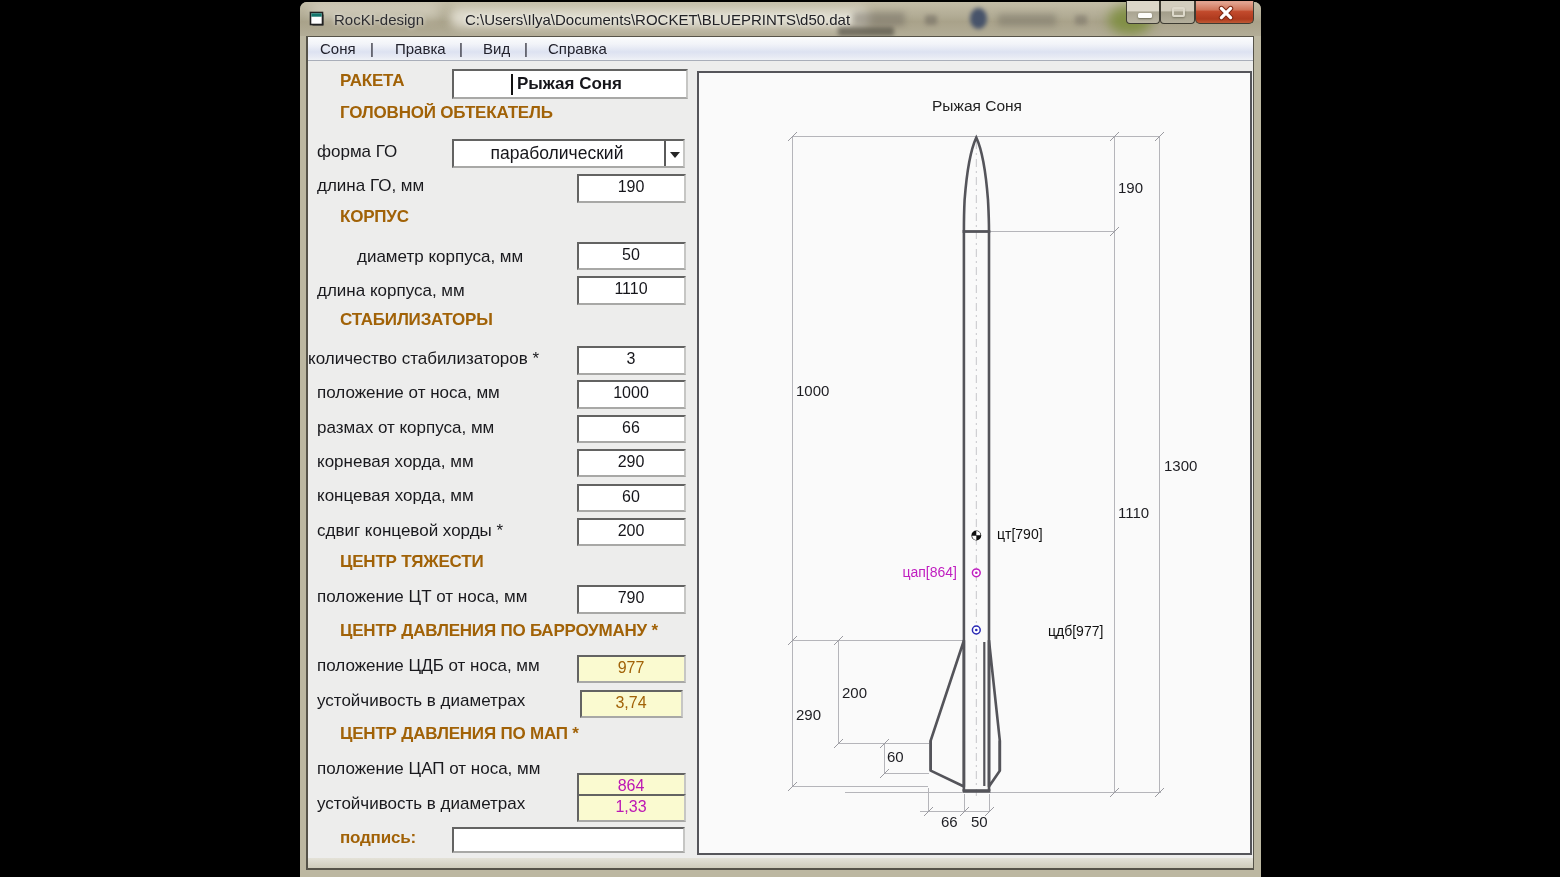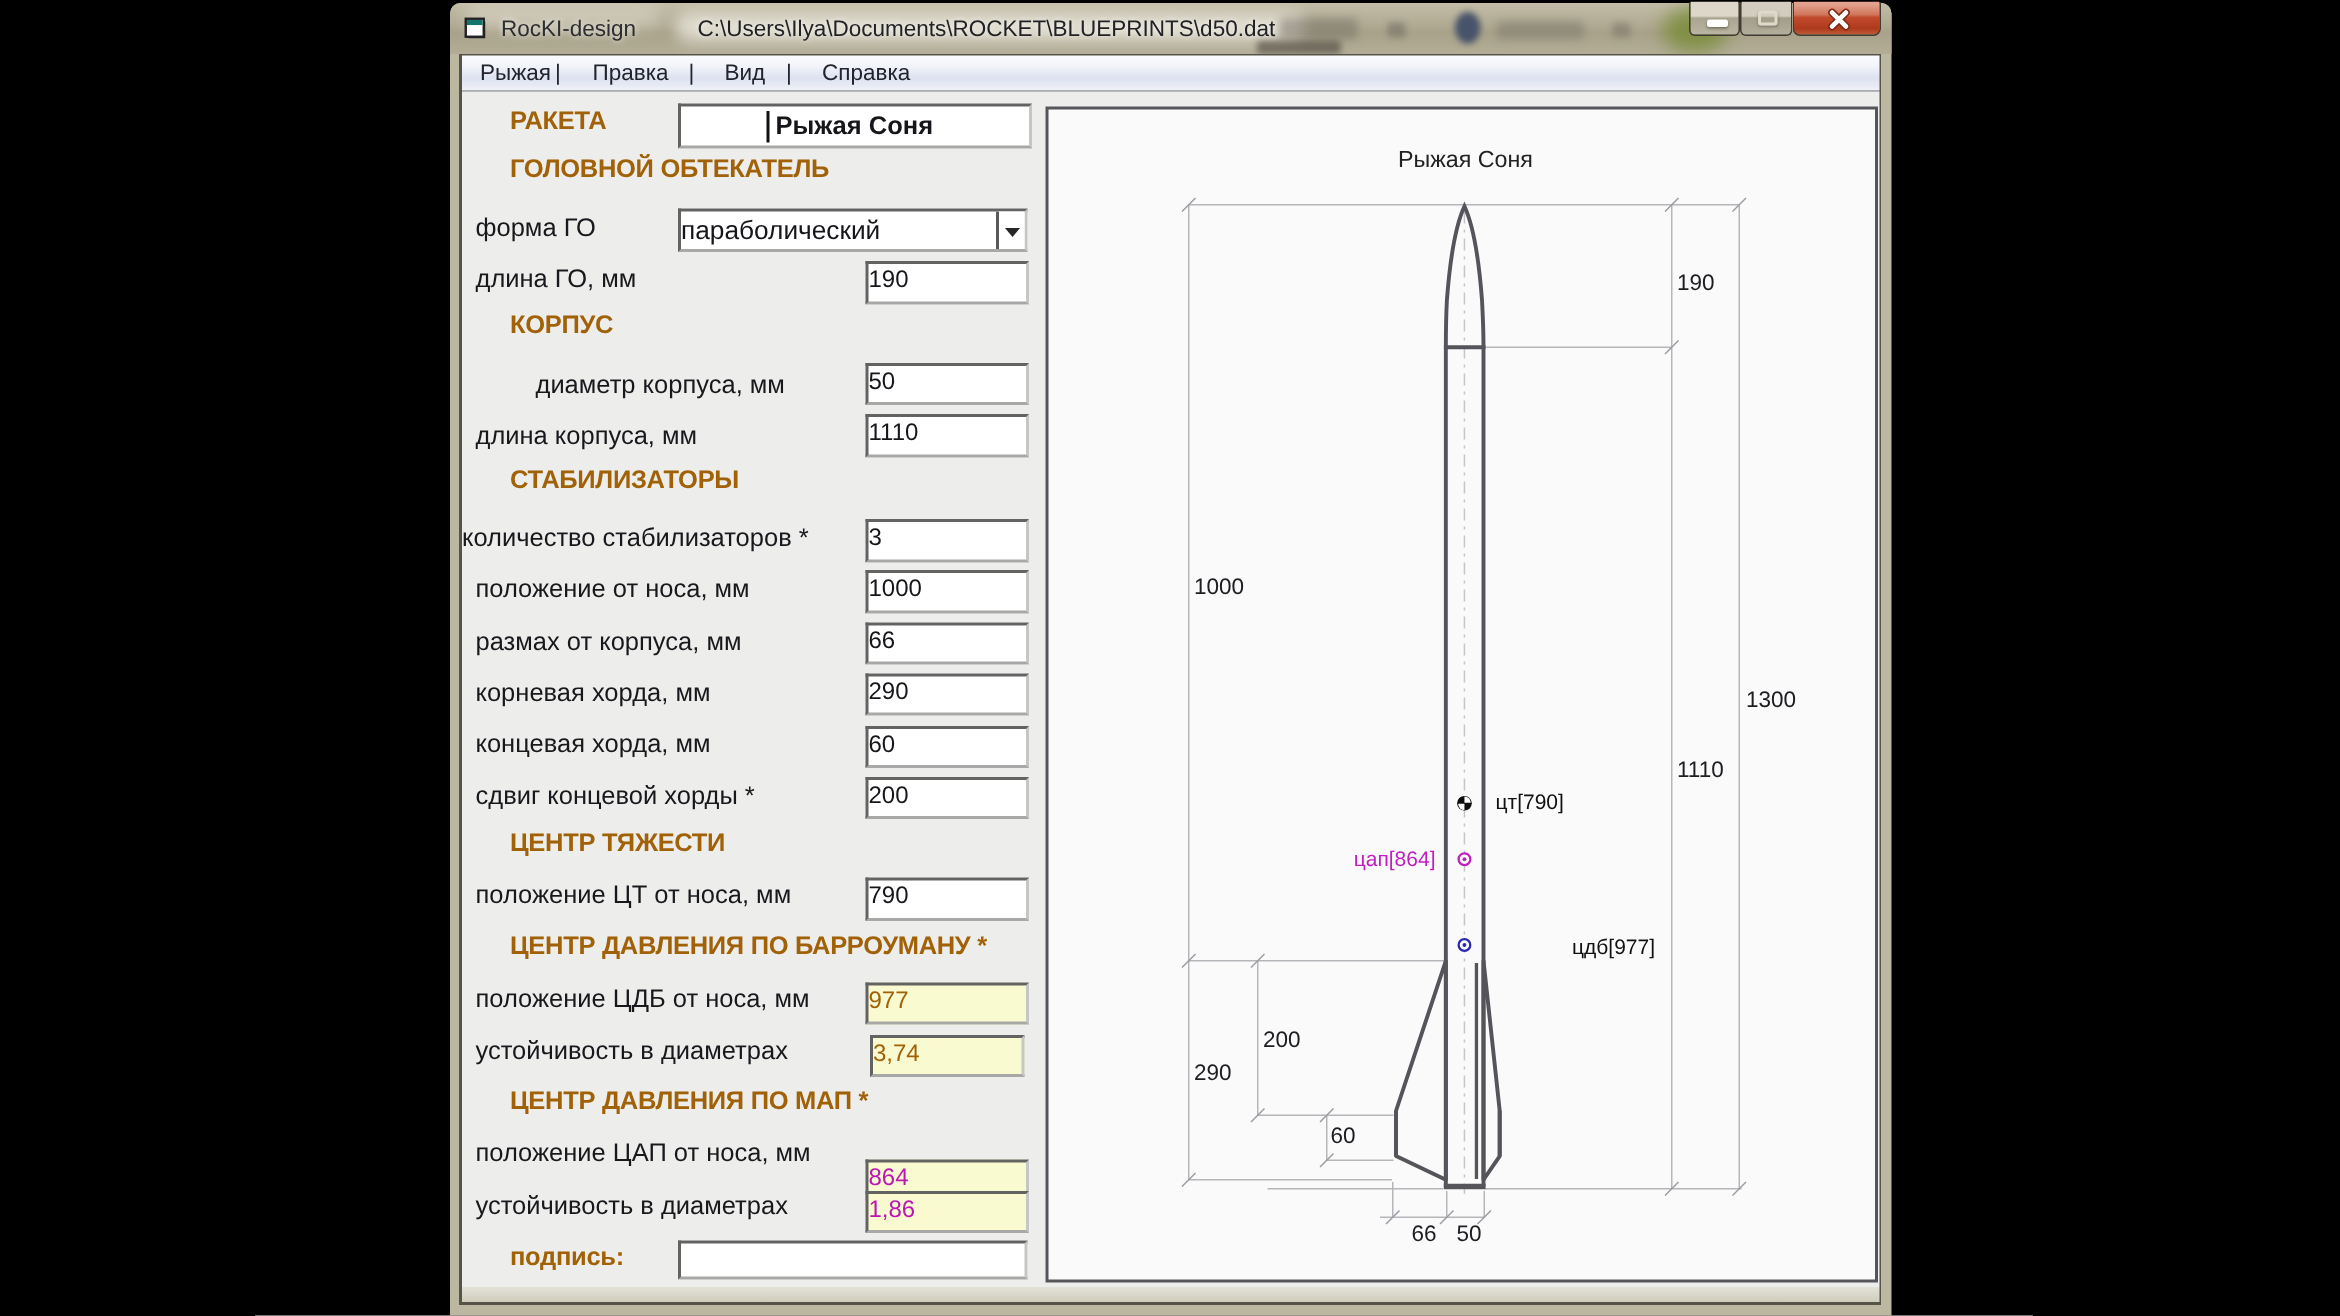--- a/index.html
+++ b/index.html
@@ -17,21 +17,21 @@
      background:linear-gradient(#fbfcfd,#f2f4f9 30%,#dde2f1 65%,#e8ebf4 88%,#f0f2f7);
      border-bottom:1px solid #a9aeb9;}
   .mi{position:absolute;top:3px;font-size:15px;color:#23232e;}
   #content{left:308px;top:61px;width:945px;height:797px;background:#ededec;}
   
   .lbl{position:absolute;font-size:17px;color:#19191d;white-space:nowrap;}
   .hdr{position:absolute;font-size:17px;font-weight:bold;color:#a16207;white-space:nowrap;letter-spacing:-0.2px;margin-left:23px;}
   .inp{position:absolute;background:#fff;
        border-top:2px solid #636362;border-left:2px solid #636362;
        border-bottom:2px solid #a8a8a6;border-right:2px solid #c6c6c4;
-       font-size:16px;color:#15151a;text-align:left;line-height:22px;padding-right:1px;
+       font-size:16px;color:#15151a;text-align:center;line-height:22px;padding-right:1px;
        box-sizing:border-box;}
   .inp.yellow{background:#fafad0;}
   .inp.blue{color:#a16207;}
   .inp.mag{color:#bc17b4;}
   
   .cap{position:absolute;top:2px;height:21px;box-sizing:border-box;border:1px solid #3e3c33;border-top:none;}
   
   #panel{left:697px;top:71px;width:555px;height:784px;background:#fafafa;
          border:2px solid #55555a;box-sizing:border-box;}
 </style></head>
@@ -67,21 +67,21 @@
 </div>
 <div class="cap" style="left:1195px;width:59px;top:1px;height:23px;border-radius:0 0 5px 5px;
      background:linear-gradient(#e2a28e 8%,#d0765b 40%,#c24a2c 48%,#ae3a1e 82%,#bf5a34);">
   <svg class="abs" style="left:22px;top:4px" width="16" height="16" viewBox="0 0 16 16">
     <path d="M3.4 3.4 L12.6 12.6 M12.6 3.4 L3.4 12.6" stroke="#7e2814" stroke-width="5.2" stroke-linecap="round"></path>
     <path d="M3.4 3.4 L12.6 12.6 M12.6 3.4 L3.4 12.6" stroke="#fff" stroke-width="3.2" stroke-linecap="round"></path>
   </svg>
 </div>
 <div id="innerframe" class="abs"></div>
 <div id="menubar" class="abs">
-  <span class="mi" style="left:12px;">Рыжая</span>
+  <span class="mi" style="left:12px;">Соня</span>
   <span class="mi" style="left:62px;">|</span>
   <span class="mi" style="left:87px;">Правка</span>
   <span class="mi" style="left:151px;">|</span>
   <span class="mi" style="left:175px;">Вид</span>
   <span class="mi" style="left:216px;">|</span>
   <span class="mi" style="left:240px;">Справка</span>
 </div>
 <div id="content" class="abs"></div>
 <div id="bstrip" class="abs"></div>
 
@@ -119,21 +119,21 @@
 <div class="inp" style="left:577px;top:585px;width:109px;height:29px;">790</div>
 <div class="hdr" style="left:317px;top:621px;">ЦЕНТР ДАВЛЕНИЯ ПО БАРРОУМАНУ *</div>
 <div class="lbl" style="left:317px;top:656px;">положение ЦДБ от носа, мм</div>
 <div class="inp yellow blue" style="left:577px;top:655px;width:109px;height:28px;">977</div>
 <div class="lbl" style="left:317px;top:691px;">устойчивость в диаметрах</div>
 <div class="inp yellow blue" style="left:580px;top:690px;width:103px;height:28px;">3,74</div>
 <div class="hdr" style="left:317px;top:724px;">ЦЕНТР ДАВЛЕНИЯ ПО МАП *</div>
 <div class="lbl" style="left:317px;top:759px;">положение ЦАП от носа, мм</div>
 <div class="inp yellow mag" style="left:577px;top:757px;width:109px;height:27px;margin-top:16px;">864</div>
 <div class="lbl" style="left:317px;top:794px;">устойчивость в диаметрах</div>
-<div class="inp yellow mag" style="left:577px;top:794px;width:109px;height:28px;">1,86</div>
+<div class="inp yellow mag" style="left:577px;top:794px;width:109px;height:28px;">1,33</div>
 <div class="hdr" style="left:317px;top:828px;">подпись:</div>
 <div class="inp" style="left:452px;top:827px;width:233px;height:26px;"></div>
 <div id="panel" class="abs"></div>
 <svg id="draw" class="abs" style="left:699px;top:73px" width="551" height="780" viewBox="699 73 551 780">
   <text x="977" y="111" text-anchor="middle" font-size="15.5" fill="#222">Рыжая Соня</text>
 
   <g stroke="#b5b5ba" stroke-width="1" fill="none">
     <path d="M792.5,136.5 H1159.5"></path>
     <path d="M792.5,136.5 V786.5"></path>
     <path d="M792.5,640.5 H963.5"></path>

